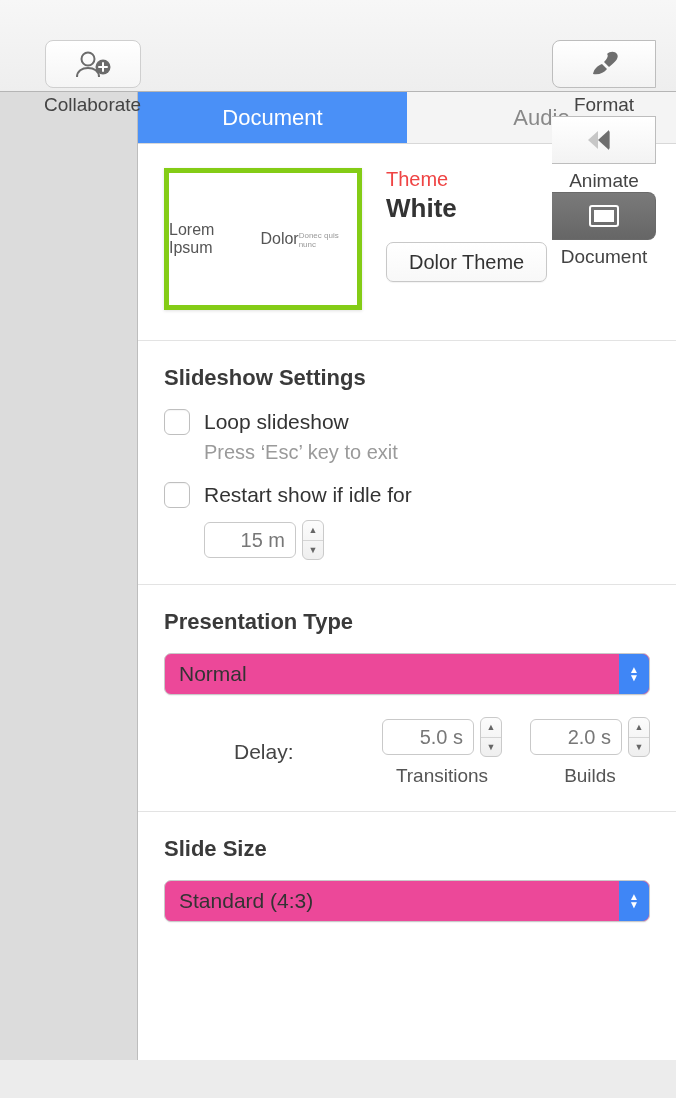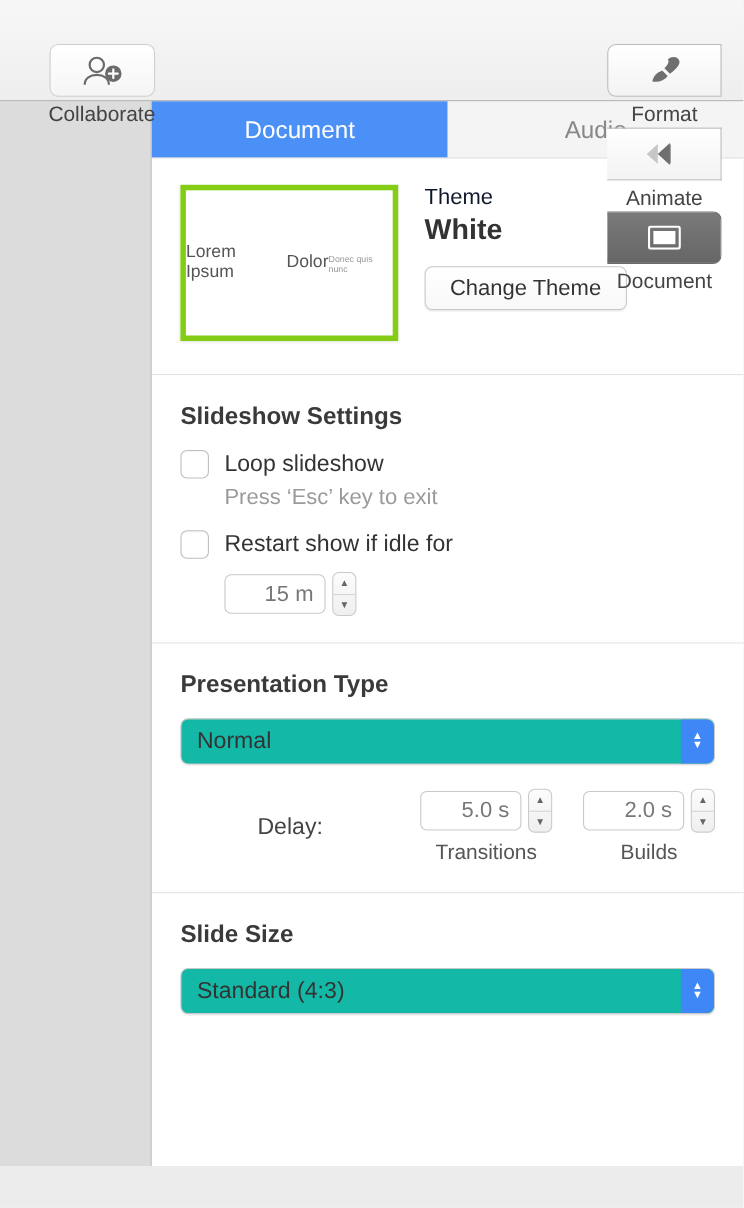--- a/index.html
+++ b/index.html
@@ -135,21 +135,21 @@
     align-items: center;
     justify-content: center;
     color: #555;
   }
   .thumb .t1 { font-size: 16px; }
   .thumb .t2 { font-size: 8px; color: #999; margin-top: 2px; }
   .theme-info {
     margin-left: 24px;
     flex: 1;
   }
-  .theme-label { font-size: 20px; color: #0f172a; }
+  .theme-label { font-size: 20px; color: #ef4444; }
   .theme-name { font-size: 26px; font-weight: 700; margin-top: 2px; }
   .btn {
     margin-top: 18px;
     display: inline-flex;
     align-items: center;
     justify-content: center;
     padding: 0 22px;
     height: 40px;
     font-size: 20px;
     color: #333;
@@ -226,21 +226,21 @@
     font-size: 9px;
     color:#666;
     cursor:pointer;
   }
   .stepper div:first-child { border-bottom: 1px solid #d5d5d5; }
   .select-wrap {
     position: relative;
     height: 42px;
     border: 1px solid #c9c9c9;
     border-radius: 7px;
-    background: #14b8a6;
+    background: #ec4899;
     display: flex;
     align-items: center;
     padding-left: 14px;
     font-size: 21px;
     cursor: pointer;
     box-shadow: 0 1px 1px rgba(0,0,0,0.05);
   }
   .select-arrows {
     position: absolute;
     right: 0;
@@ -341,21 +341,21 @@
 
     <div class="theme-row">
       <div class="thumb">
         <div class="t1">Lorem Ipsum</div>
         <div class="t1">Dolor</div>
         <div class="t2">Donec quis nunc</div>
       </div>
       <div class="theme-info">
         <div class="theme-label">Theme</div>
         <div class="theme-name">White</div>
-        <div class="btn">Change Theme</div>
+        <div class="btn">Dolor Theme</div>
       </div>
     </div>
 
     <div class="section">
       <div class="h">Slideshow Settings</div>
 
 
       <div class="check-row" style="margin-top:18px">
         <div class="check"></div>
         <span>Loop slideshow</span>

